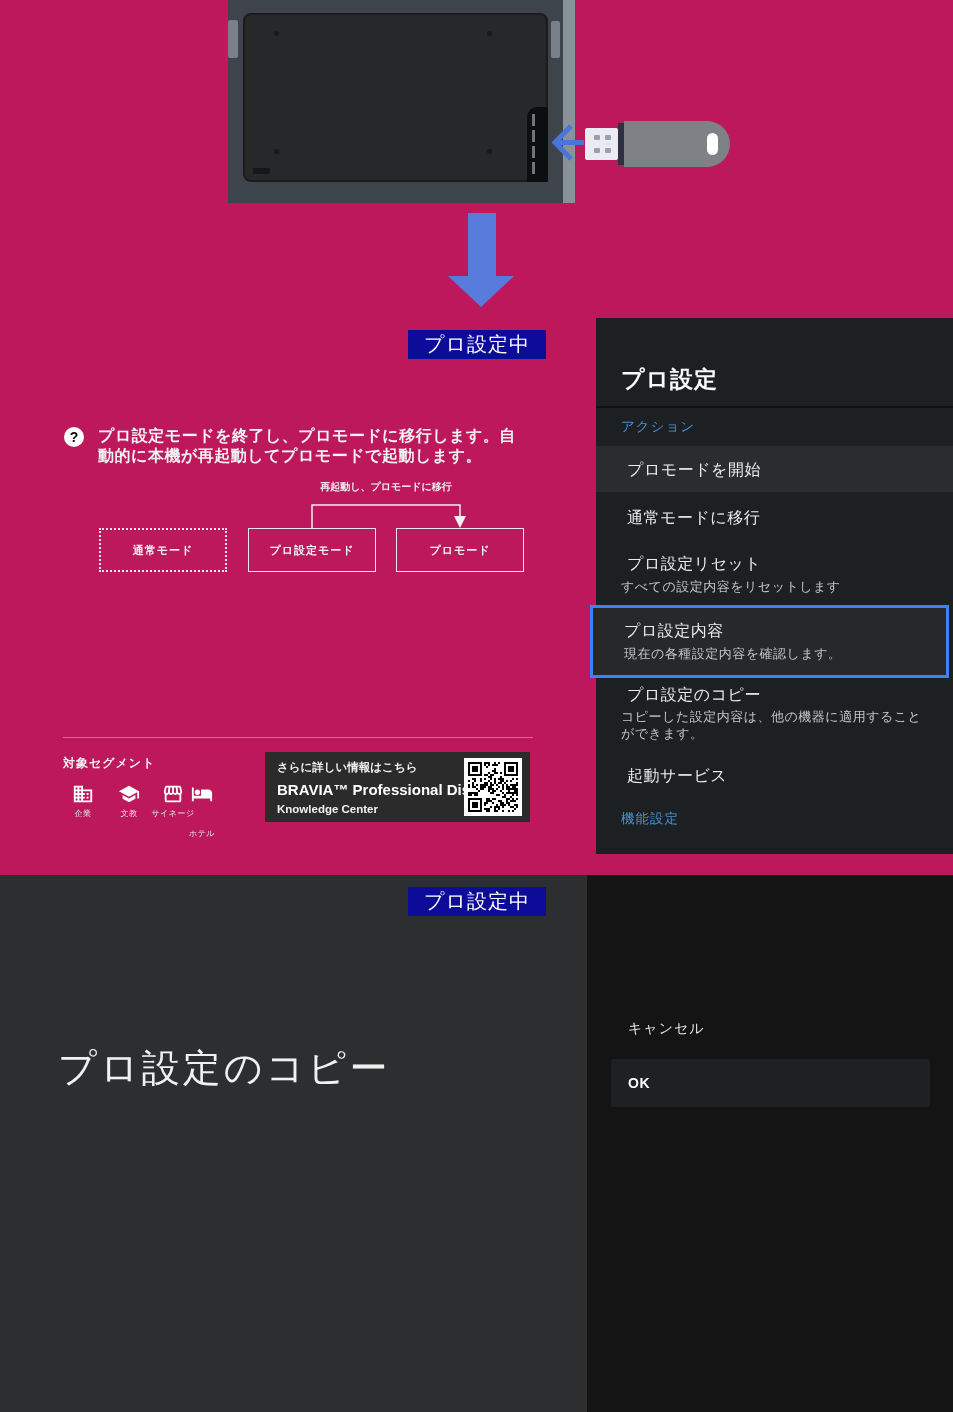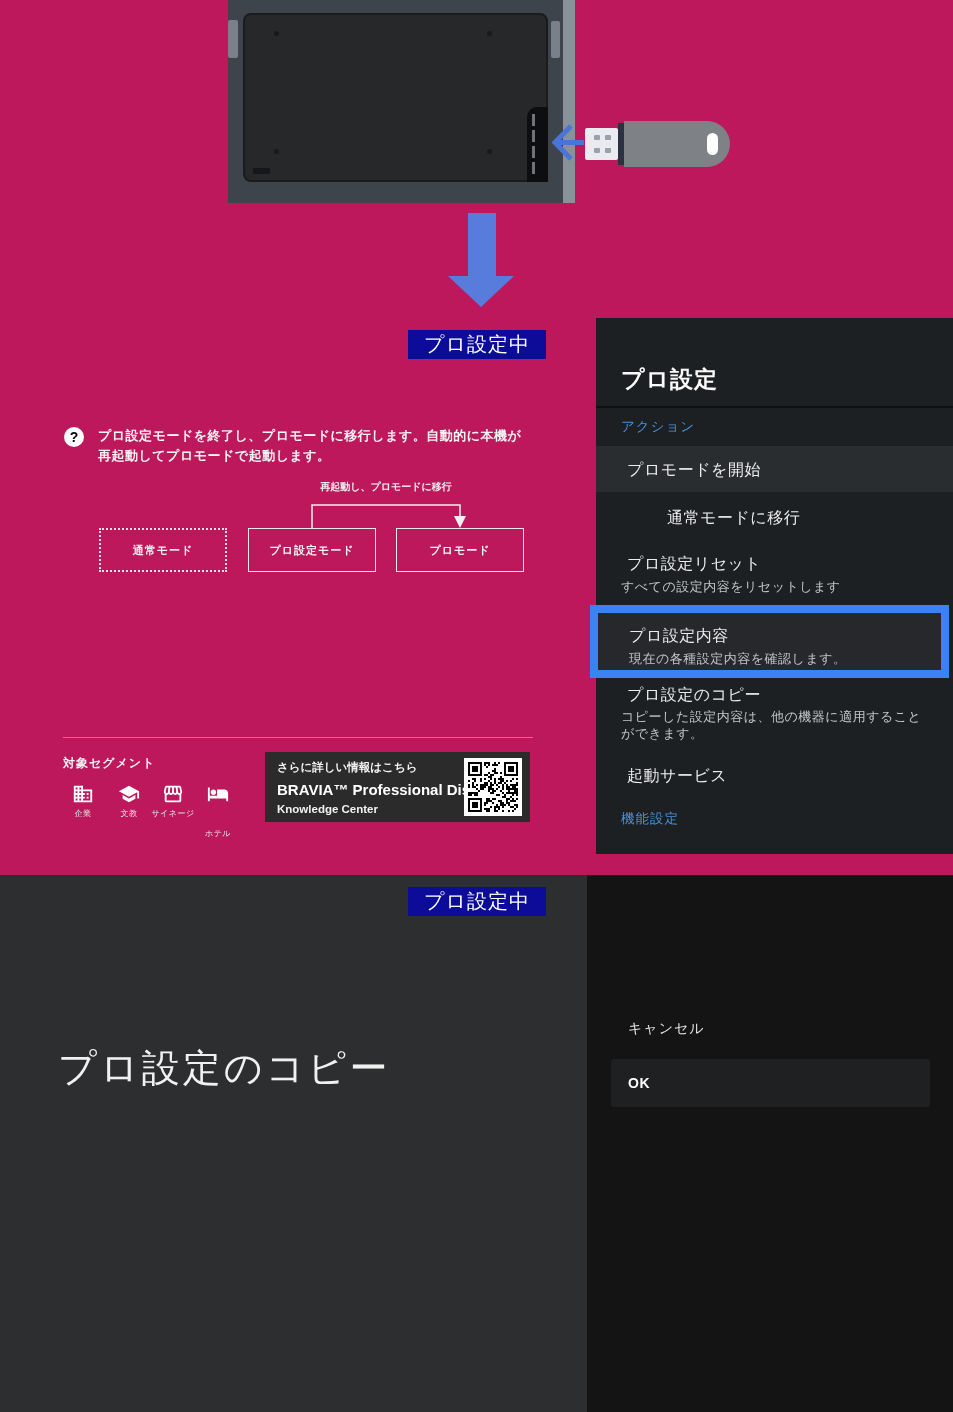--- a/index.html
+++ b/index.html
@@ -26,21 +26,21 @@
   .usb-oval { left:707px; top:133px; width:11px; height:22px; background:#fff; border-radius:6px; }
 
   
   .badge { width:138px; height:29px; background:#0c0c99; color:#fff;
            font-size:20px; line-height:29px; text-align:center; letter-spacing:1px; }
 
   
   .help-circle { left:64px; top:427px; width:20px; height:20px; border-radius:50%;
                  background:#fff; color:#000; font-size:14px; font-weight:700;
                  text-align:center; line-height:20px; }
-  .help-par { left:98px; top:426px; width:430px; color:#f2f2f2; font-size:13px;
+  .help-par { left:98px; top:426px; width:430px; color:#f2f2f2; font-size:16px;
               font-weight:600; line-height:20px; letter-spacing:.5px; }
 
   .trans-label { left:296px; top:480px; width:180px; text-align:center; color:#f0f0f0;
                  font-size:10px; font-weight:700; }
   .mode-box { top:528px; height:44px; width:128px; color:#f2f2f2; font-size:11px; font-weight:700;
               display:flex; align-items:center; justify-content:center; letter-spacing:1px; }
   .mode-dotted { border:2px dotted #e8e8e8; }
   .mode-solid  { border:1.5px solid #e8e8e8; }
 
   .seg-divider { left:63px; top:737px; width:470px; height:1px; background:#8d9092; }
@@ -57,21 +57,21 @@
 
   
   .menu-panel { left:596px; top:318px; width:357px; height:536px; background:#1d2023; }
   .menu-title { position:absolute; left:25px; top:46px; color:#fafafa; font-size:23px; font-weight:700; letter-spacing:1px; }
   .menu-divider { position:absolute; left:0; top:88px; width:100%; height:2px; background:#0e1012; }
   .menu-cat { position:absolute; left:25px; font-size:13.5px; color:#4593dd; letter-spacing:1px; }
   .menu-row-hl { position:absolute; left:0; top:128px; width:100%; height:46px; background:#2a2d30; }
   .mi-label { position:absolute; left:31px; color:#ececec; font-size:16px; letter-spacing:.5px; }
   .mi-sub { position:absolute; left:25px; color:#c3c6c8; font-size:13px; line-height:17px; letter-spacing:.5px; }
   .sel-box { position:absolute; left:-6px; top:287px; width:359px; height:73px;
-             background:#26282b; border:8px solid #3b82f6; }
+             background:#26282b; border:3px solid #3b82f6; }
   .sel-box .mi-label { left:31px; top:13px; }
   .sel-box .mi-sub { left:31px; top:37px; }
 
   
   .copy-left { left:0; top:875px; width:587px; height:537px; background:#2c2e2f; }
   .copy-title { position:absolute; left:58px; top:168px; color:#f1f1f1; font-size:38px;
                 font-weight:400; letter-spacing:3px; }
   .copy-right { left:587px; top:875px; width:366px; height:537px; background:#141414; }
   .cancel-lbl { position:absolute; left:41px; top:145px; color:#e6e6e6; font-size:14px; letter-spacing:1px; }
   .ok-btn { position:absolute; left:24px; top:184px; width:319px; height:48px; background:#1e2021;
@@ -146,21 +146,21 @@
         <path d="M5 13.18v4L12 21l7-3.82v-4L12 17l-7-3.82zM12 3L1 9l11 6 9-4.91V17h2V9L12 3z"></path>
       </svg>
     <span class="seg-label">文教</span>
   </div>
   <div class="abs seg-item" style="left:145px;">
     <svg viewBox="0 0 24 24">
         <path d="M21.9 8.89l-1.05-4.37c-.22-.9-1-1.52-1.91-1.52H5.05c-.9 0-1.69.63-1.9 1.52L2.1 8.89c-.24 1.02-.02 2.06.62 2.88.08.11.19.19.28.29V19c0 1.1.9 2 2 2h14c1.1 0 2-.9 2-2v-6.94c.09-.09.2-.18.28-.28.64-.82.87-1.87.62-2.89zm-2.99-3.9l1.05 4.37c.1.42.01.84-.25 1.17-.14.18-.44.47-.94.47-.61 0-1.14-.49-1.21-1.14L16.98 5l1.93-.01zM13 5h1.96l.54 4.52c.05.39-.07.78-.33 1.07-.22.26-.54.41-.95.41-.67 0-1.22-.59-1.22-1.31V5zM8.49 9.52L9.04 5H11v4.69c0 .72-.55 1.31-1.29 1.31-.34 0-.65-.15-.89-.41-.25-.29-.37-.68-.33-1.07zm-4.45-.16L5.05 5h1.97l-.58 4.86c-.08.65-.6 1.14-1.21 1.14-.49 0-.8-.29-.93-.47-.27-.32-.36-.75-.26-1.17zM5 19v-6.03c.08.01.15.03.23.03.87 0 1.66-.36 2.24-.95.6.6 1.4.95 2.31.95.87 0 1.65-.36 2.23-.93.59.57 1.39.93 2.29.93.84 0 1.64-.35 2.24-.95.58.59 1.37.95 2.24.95.08 0 .15-.02.23-.03V19H5z"></path>
       </svg>
     <span class="seg-label">サイネージ</span>
   </div>
-  <div class="abs seg-item" style="left:190px;gap:23px;">
+  <div class="abs seg-item" style="left:174px;gap:23px;">
     <svg viewBox="0 0 24 24">
         <path d="M7 13c1.66 0 3-1.34 3-3S8.66 7 7 7s-3 1.34-3 3 1.34 3 3 3zm12-6h-8v7H3V5H1v15h2v-3h18v3h2v-9c0-2.21-1.79-4-4-4z"></path>
       </svg>
     <span class="seg-label">ホテル</span>
   </div>
 
   <div class="abs info-box">
     <div class="info-l1">さらに詳しい情報はこちら</div>
     <div class="info-l2">BRAVIA™ Professional Displays</div>
     <div class="info-l3">Knowledge Center</div>
@@ -366,21 +366,21 @@
   <div class="abs menu-panel">
     <div class="menu-title">プロ設定</div>
     <div class="menu-divider"></div>
     <div class="menu-cat" style="top:100px;">アクション</div>
 
     <div class="menu-row-hl">
       <div class="mi-label" style="top:14px;">プロモードを開始</div>
     </div>
 
     <div>
-      <div class="mi-label" style="top:190px;margin-left:40px;">通常モードに移行</div>
+      <div class="mi-label" style="top:190px;">通常モードに移行</div>
     </div>
 
     <div>
       <div class="mi-label" style="top:236px;">プロ設定リセット</div>
       <div class="mi-sub" style="top:260px;">すべての設定内容をリセットします</div>
     </div>
 
     <div class="sel-box">
       <div class="mi-label">プロ設定内容</div>
       <div class="mi-sub">現在の各種設定内容を確認します。</div>

